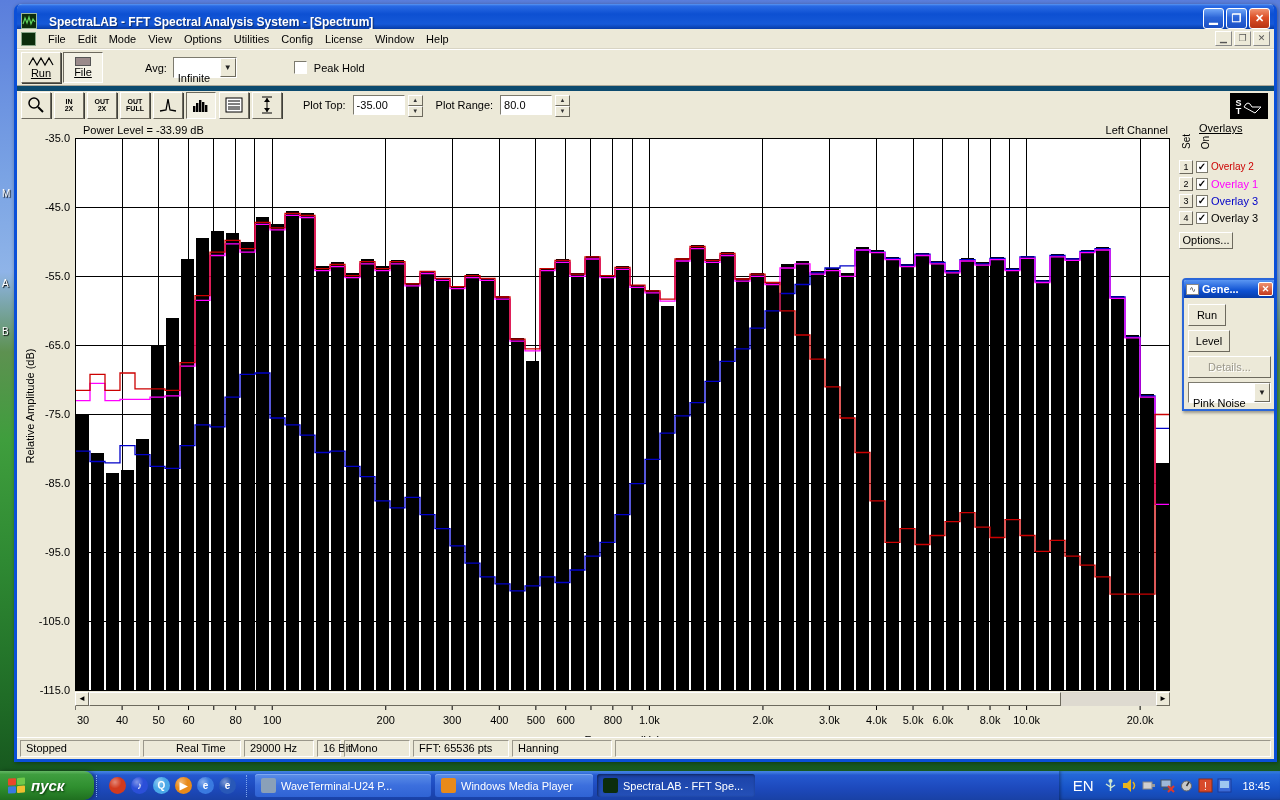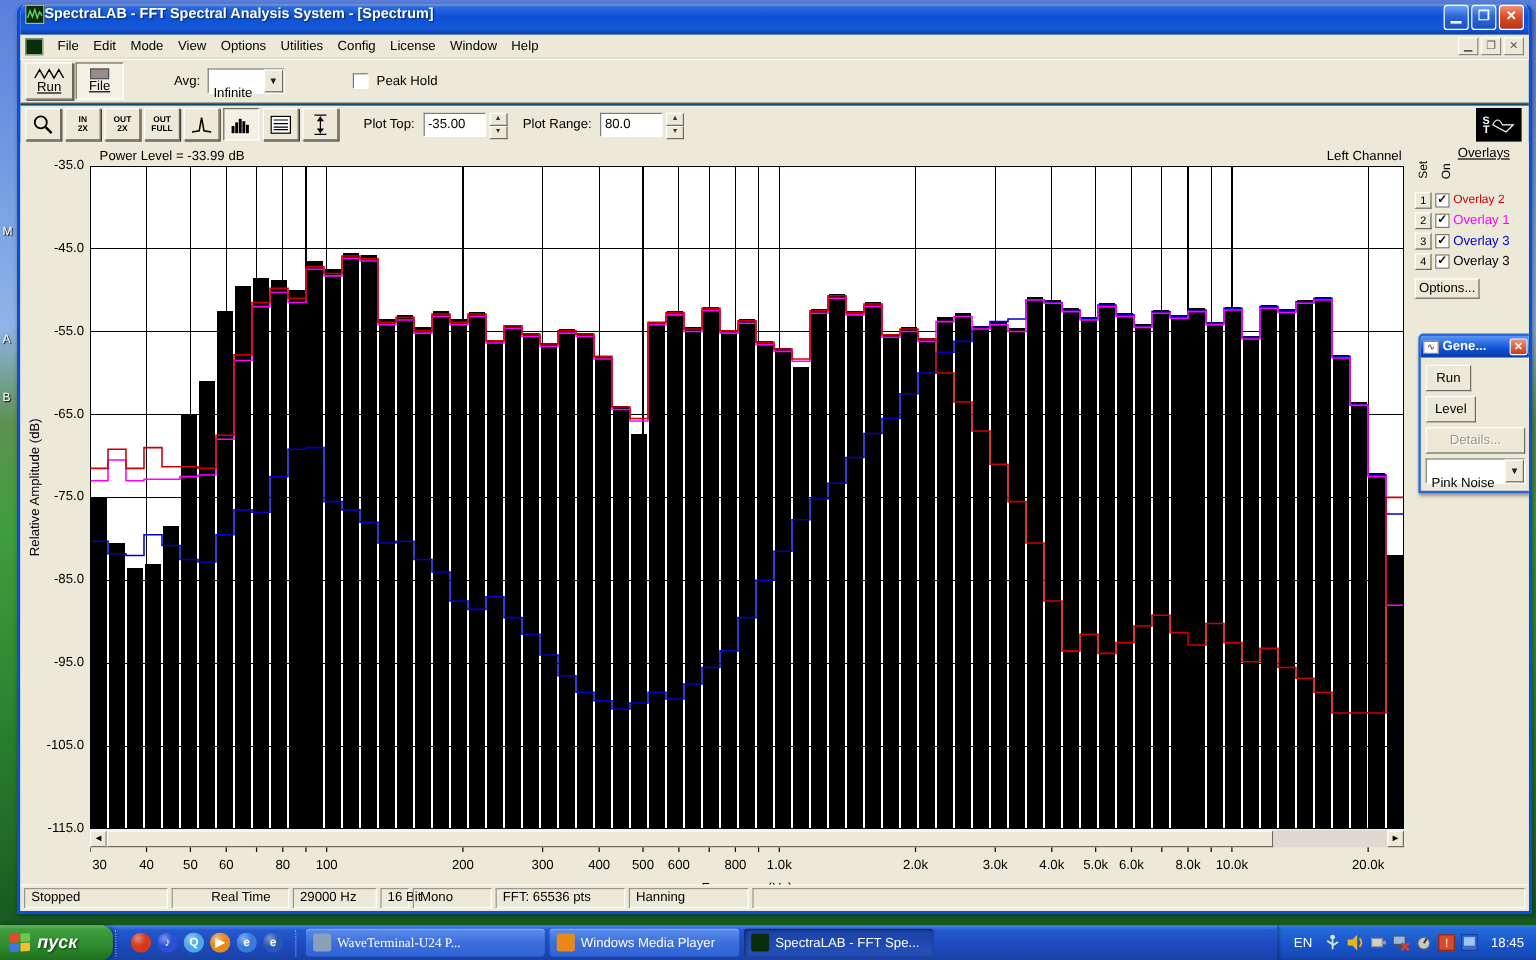--- a/index.html
+++ b/index.html
@@ -4,38 +4,38 @@
 <style>
   * { box-sizing: border-box; margin:0; padding:0; }
   html,body { width:1280px; height:800px; overflow:hidden; font-family:"Liberation Sans", sans-serif; }
   body { position:relative; background:linear-gradient(180deg,#5a7edc 0%,#7aa3e4 22%,#8fb4e8 34%,#5d9150 44%,#3f9e3d 55%,#2f8a33 70%,#1f6b26 88%,#14511c 100%); }
   .desk-letter { position:absolute; left:2px; color:#fff; font-size:10px; text-shadow:1px 1px 1px #000; }
 
   
   #app-window { position:absolute; left:14px; top:4px; width:1263px; height:758px;
     display:flex; flex-direction:column; background:#ece9d8;
     border:3px solid #0a4fd8; border-top:none; border-radius:7px 7px 0 0; box-shadow:1px 1px 4px rgba(0,0,0,.4); }
-  .titlebar { height:25px; flex:0 0 25px; display:flex; align-items:flex-start; gap:0; padding:0 4px;
+  .titlebar { height:25px; flex:0 0 25px; display:flex; align-items:flex-end; gap:12px; padding:0 4px;
     background:linear-gradient(180deg,#5a96f2 0%,#2a6ae4 8%,#0d50d2 40%,#1659d8 80%,#073ca8 100%);
     border-radius:5px 5px 0 0; }
   .titlebar .title { color:#fff; font-weight:bold; font-size:12px; text-shadow:1px 1px 1px #0a2a6a; flex:1; white-space:nowrap; }
   .app-ico { width:16px; height:16px; background:#0c2d0c; border:1px solid #9ab89a; display:inline-block; flex:0 0 16px; }
   .winbtn { width:21px; height:21px; border-radius:3px; border:1px solid #fff; color:#fff; font-size:11px; line-height:18px;
     text-align:center; background:linear-gradient(180deg,#6ea5f8 0%,#2c66d8 45%,#1a4fc4 100%); margin-left:2px; font-weight:bold; }
   .winbtn.close { background:linear-gradient(180deg,#f0926f 0%,#dd4f27 45%,#b63414 100%); }
 
   .menubar { height:20px; flex:0 0 20px; background:#ece9d8; display:flex; align-items:center; gap:2px; padding:0 4px; border-bottom:1px solid #d8d4c4; }
   .menubar .m-ico { width:15px; height:14px; background:#0c2d0c; border:1px solid #8aa88a; margin-right:4px; }
   .menu-item { font-size:11px; padding:2px 6px; color:#000; }
   .mdi-btns { margin-left:auto; display:flex; gap:2px; }
   .mdi-btn { width:17px; height:15px; font-size:9px; line-height:13px; text-align:center; color:#555;
     background:#ece9d8; border:1px solid; border-color:#fff #888 #888 #fff; }
 
   .tb1 { height:37px; flex:0 0 37px; display:flex; align-items:center; padding:2px 4px; gap:2px; border-top:1px solid #fff; border-bottom:1px solid #aca899; }
-  .tb2 { height:33px; flex:0 0 33px; display:flex; align-items:center; padding:2px 4px; gap:3px; border-top:2px solid #0c4a6e; position:relative; }
+  .tb2 { height:33px; flex:0 0 33px; display:flex; align-items:center; padding:2px 4px; gap:3px; border-top:5px solid #0c4a6e; position:relative; }
   .xp-btn { background:#ece9d8; border:1px solid; border-color:#fff #6d6a5e #6d6a5e #fff; box-shadow:1px 1px 0 #40403a;
     display:flex; flex-direction:column; align-items:center; justify-content:center; font-size:10px; color:#000; }
   .xp-btn.pressed { border-color:#6d6a5e #fff #fff #6d6a5e; box-shadow:none; background:#f3f1e4; }
   .bigbtn { width:40px; height:31px; }
   .bigbtn u { font-size:11px; }
   .sqbtn { width:30px; height:27px; font-size:7px; line-height:7px; font-weight:bold; }
   .tb-label { font-size:11px; margin:0 4px 0 10px; }
   .tb-input { height:20px; border:1px solid; border-color:#7c7a6e #fff #fff #7c7a6e; background:#fff; font-size:11px; padding:1px 3px; font-family:"Liberation Sans",sans-serif; }
   .spin { display:inline-flex; flex-direction:column; width:15px; height:20px; }
   .spin span { flex:1; font-size:6px; line-height:9px; text-align:center; background:#ece9d8; border:1px solid; border-color:#fff #6d6a5e #6d6a5e #fff; color:#333; }
@@ -54,21 +54,21 @@
   .yaxis-title { position:absolute; left:-593px; top:262px; width:1095px; text-align:center; transform:rotate(-90deg); font-size:11px; }
   .xaxis-title { position:absolute; left:0; right:0; top:596px; text-align:center; font-size:11px; }
   .hscroll { position:absolute; left:0; top:554px; width:1095px; height:14px; background:#dedad0; display:flex; }
   .hs-btn { width:14px; height:14px; background:#ece9d8; border:1px solid; border-color:#fff #6d6a5e #6d6a5e #fff; font-size:8px; line-height:12px; text-align:center; color:#000; }
   .hs-thumb { width:972px; background:#ece9d8; border:1px solid; border-color:#fff #6d6a5e #6d6a5e #fff; }
   .hs-track { flex:1; background:#dedad0; }
   #xlabels { position:absolute; left:0; top:568px; }
 
   
   .ovl-panel { position:absolute; left:1162px; top:3px; width:95px; font-size:11px; }
-  .ovl-title { text-decoration:underline; margin-left:20px;text-align:center; }
+  .ovl-title { text-decoration:underline; margin-left:20px; }
   .ovl-cols { position:relative; height:24px; }
   .ovl-cols span { position:absolute; writing-mode:vertical-rl; transform:rotate(180deg); font-size:10px; }
   .ovl-row { display:flex; align-items:center; gap:3px; height:17px; }
   .ovl-btn { width:14px; height:14px; font-size:9px; line-height:12px; text-align:center; background:#ece9d8; border:1px solid; border-color:#fff #6d6a5e #6d6a5e #fff; }
   .ovl-chk { width:12px; height:12px; background:#fff; border:1px solid #7c7a6e; font-size:10px; line-height:10px; text-align:center; font-weight:bold; }
   .ovl-options { margin-top:6px; width:54px; height:17px; font-size:11px; background:#ece9d8; border:1px solid; border-color:#fff #6d6a5e #6d6a5e #fff; text-align:center; line-height:15px; }
 
   
   .gen-win { position:absolute; left:1165px; top:159px; width:95px; border:2px solid #2a66d8; border-radius:4px 4px 0 0; background:#ece9d8; box-shadow:1px 2px 3px rgba(0,0,0,.35); }
   .gen-title { height:18px; display:flex; align-items:center; gap:3px; padding:0 2px;
@@ -95,21 +95,21 @@
   .flag i { border-radius:1px; }
   .qlaunch { display:flex; align-items:center; gap:5px; padding:0 8px; }
   .ql-ico { width:17px; height:17px; border-radius:50%; font-size:10px; color:#fff; text-align:center; line-height:17px; font-weight:bold; }
   .tb-sep { width:3px; height:22px; border-left:1px dotted #7fa8ef; margin:0 2px; }
   .taskbtn { height:23px; width:158px; margin-left:4px; border-radius:3px; display:flex; align-items:center; gap:5px; padding:0 6px;
     background:linear-gradient(180deg,#5b8ee8 0%,#3c6fdd 50%,#2f63d4 100%); box-shadow:inset 0 1px 0 #7fa8f2; color:#fff; font-size:11px; white-space:nowrap; overflow:hidden; }
   .taskbtn.active { background:linear-gradient(180deg,#1c43a8 0%,#2450b8 100%); box-shadow:inset 1px 1px 3px rgba(0,0,0,.5); }
   .taskbtn .tico { width:15px; height:15px; flex:0 0 15px; border-radius:2px; }
   .tray { margin-left:auto; height:29px; display:flex; align-items:center; gap:6px; padding:0 10px 0 14px;
     background:linear-gradient(180deg,#3a8ae8 0%,#2468d8 12%,#1753c8 60%,#1747ae 100%); box-shadow:inset 2px 0 3px rgba(0,0,0,.3); }
-  .tray .lang { color:#fff; font-size:11px; margin-right:4px; }
+  .tray .lang { color:#fff; font-size:15px; margin-right:4px; }
   .tray .clock { color:#fff; font-size:11px; margin-left:4px; }
   .tray-ico { width:15px; height:15px; }
 </style>
 </head>
 <body>
 
 <span class="desk-letter" style="top:188px">M</span>
 <span class="desk-letter" style="top:278px">A</span>
 <span class="desk-letter" style="top:326px">B</span>
 
@@ -520,21 +520,21 @@
       </div>
     </div>
   </div>
 
   <div class="statusbar" id="statusbar">
       <span class="sb-field" style="width: 120px;">Stopped</span>
       <span class="sb-field" style="width: 98px; padding-left: 32px;">Real Time</span>
       <span class="sb-field" style="width: 70px;">29000 Hz</span>
       <span class="sb-field" style="width: 24px;">16 Bit</span>
       <span class="sb-field" style="width: 66px;">Mono</span>
-      <span class="sb-field" style="width: 108px;">FFT: 65536 pts</span>
+      <span class="sb-field" style="width: 96px;">FFT: 65536 pts</span>
       <span class="sb-field" style="width: 100px;">Hanning</span>
       <span class="sb-fill"></span>
     </div>
 </div>
 
 <div class="taskbar">
   <div class="startbtn">
     <span class="flag">
       <i style="background:#e8482a"></i>
         <i style="background:#6fc84a"></i>
@@ -547,21 +547,21 @@
   <div class="qlaunch" id="qlaunch">
       <span class="ql-ico" style="background: radial-gradient(circle at 35% 30%, rgba(255, 255, 255, 0.4), transparent 40%), rgb(210, 58, 30);"></span>
       <span class="ql-ico" style="background: radial-gradient(circle at 35% 30%, rgba(255, 255, 255, 0.4), transparent 40%), rgb(43, 79, 216);">♪</span>
       <span class="ql-ico" style="background: radial-gradient(circle at 35% 30%, rgba(255, 255, 255, 0.4), transparent 40%), rgb(74, 168, 232);">Q</span>
       <span class="ql-ico" style="background: radial-gradient(circle at 35% 30%, rgba(255, 255, 255, 0.4), transparent 40%), rgb(232, 138, 26);">▶</span>
       <span class="ql-ico" style="background: radial-gradient(circle at 35% 30%, rgba(255, 255, 255, 0.4), transparent 40%), rgb(58, 122, 224);">e</span>
       <span class="ql-ico" style="background: radial-gradient(circle at 35% 30%, rgba(255, 255, 255, 0.4), transparent 40%), rgb(40, 88, 184);">e</span>
     </div>
   <span class="tb-sep"></span>
   <span id="taskbtns" style="display:flex">
-      <div class="taskbtn" style="width: 199px; font-family: Liberation Serif, serif;">
+      <div class="taskbtn" style="width: 176px;">
         <span class="tico" style="background: rgb(138, 160, 184);"></span>
         <span>WaveTerminal-U24 P...</span>
       </div>
       <div class="taskbtn">
         <span class="tico" style="background: rgb(232, 138, 26);"></span>
         <span>Windows Media Player</span>
       </div>
       <div class="taskbtn active">
         <span class="tico" style="background: rgb(12, 45, 12);"></span>
         <span>SpectraLAB - FFT Spe...</span>

